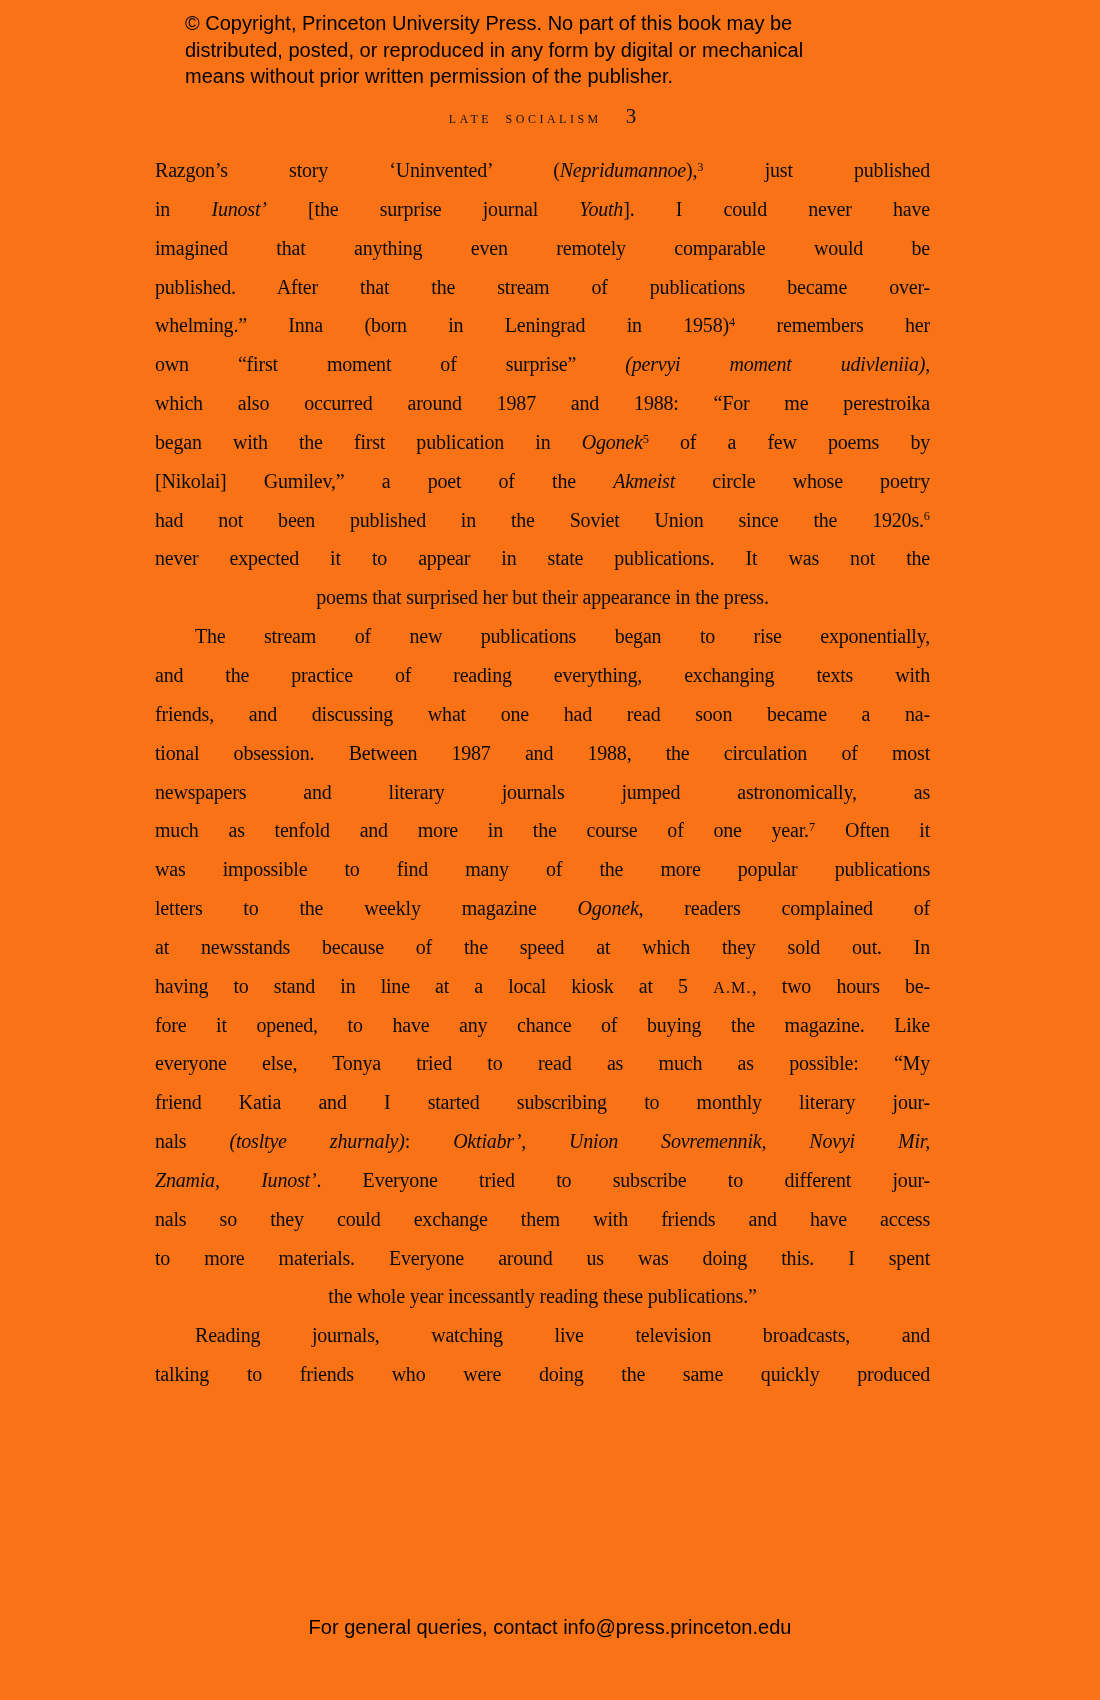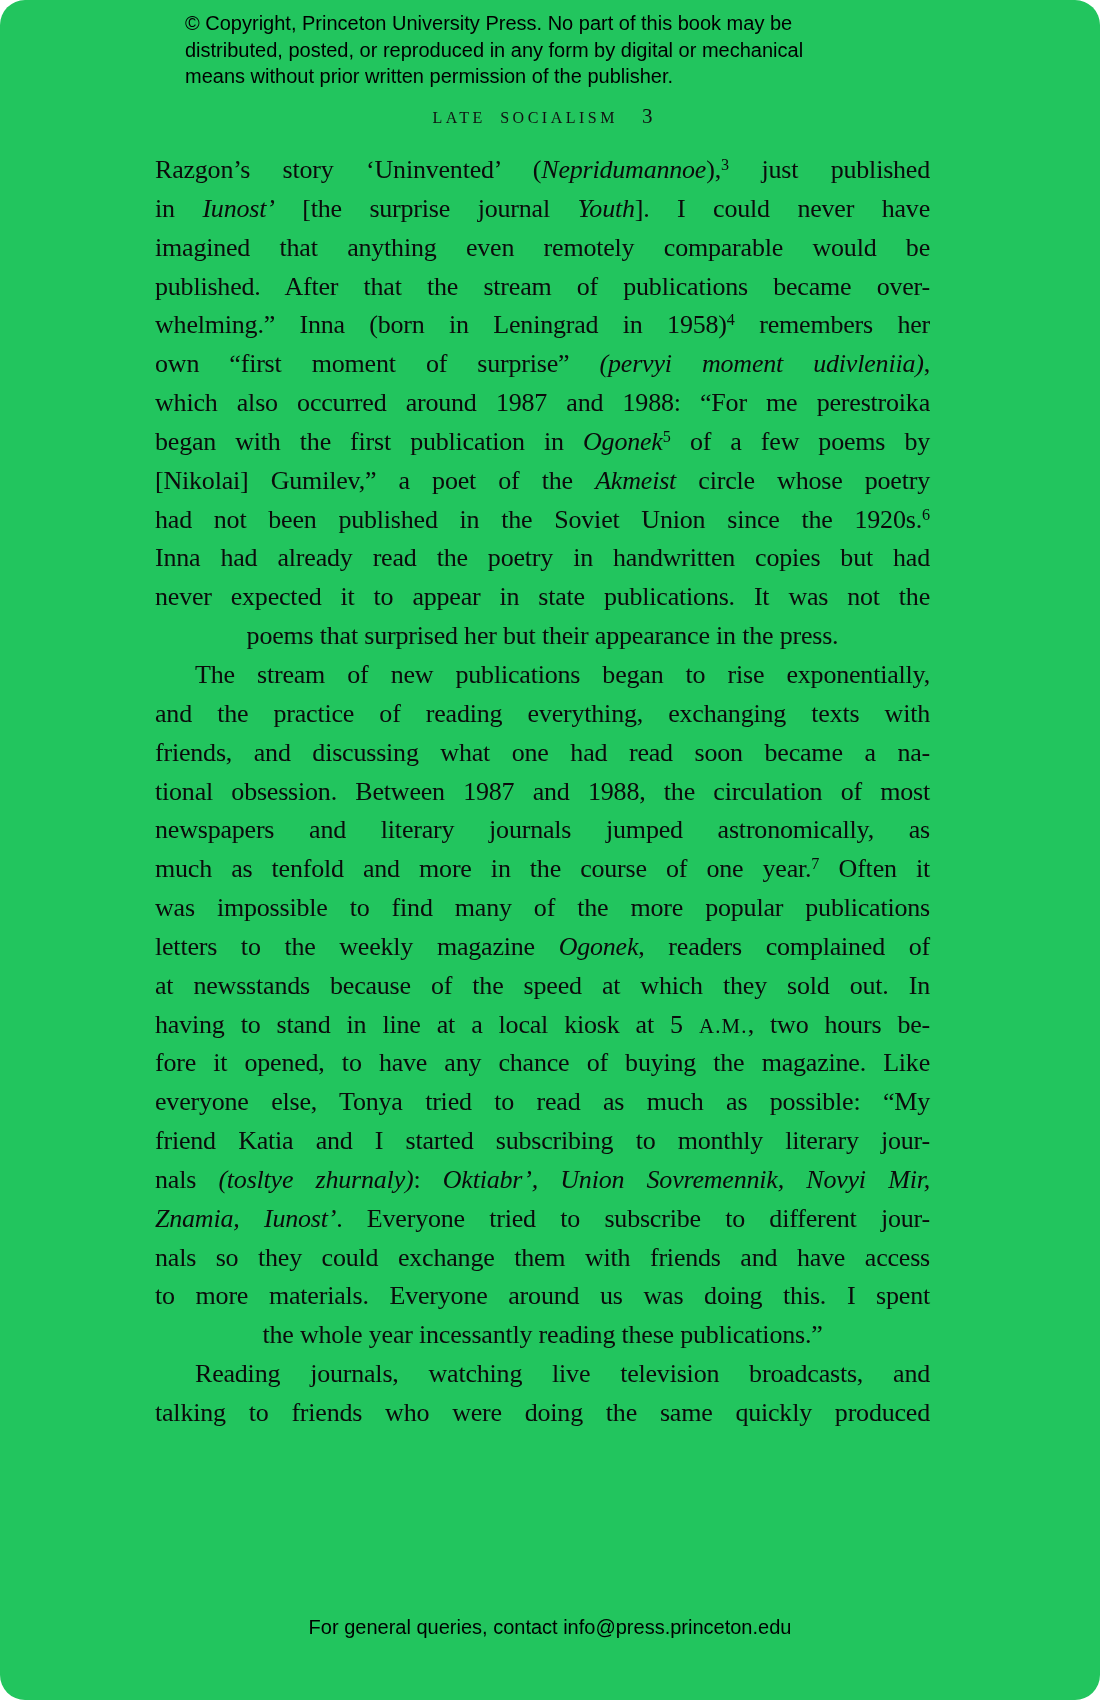--- a/index.html
+++ b/index.html
@@ -4,23 +4,22 @@
 <style>
   html, body {
     margin: 0;
     padding: 0;
     background: #ffffff;
   }
   #page {
     position: relative;
     width: 1100px;
     height: 1700px;
-    background: #22c55e;
+    background: #f97316;
     overflow: hidden;
-    border-radius: 25px;
   }
   
   .notice {
     position: absolute;
     left: 185px;
     top: 10px;
     width: 700px;
     font-family: "Liberation Sans", sans-serif;
     font-size: 20px;
     line-height: 26.5px;
@@ -31,37 +30,37 @@
     position: absolute;
     left: 155px;
     top: 104px;
     width: 775px;
     text-align: center;
     font-family: "Liberation Serif", serif;
     color: #111111;
     white-space: nowrap;
   }
   .runhead .title {
-    font-size: 16px;
+    font-size: 12px;
     letter-spacing: 3.5px;
     word-spacing: 7px;
   }
   .runhead .pagenum {
     font-size: 21px;
     margin-left: 24px;
     letter-spacing: 0;
   }
   
   .bodyblock {
     position: absolute;
     left: 155px;
     top: 151px;
     width: 775px;
     font-family: "Liberation Serif", serif;
-    font-size: 26px;
+    font-size: 20px;
     line-height: 38.85px;
     color: #0b0b0b;
     letter-spacing: -0.2px;
   }
   .bline {
     height: 38.85px;
     white-space: normal;
     text-align: center;
   }
   .bline.just {
@@ -117,21 +116,20 @@
       <div class="bline just"><span>Razgon’s story ‘Uninvented’ (</span><span class="it">Nepridumannoe</span><span>),</span><span class="sup">3</span><span> just published</span></div>
       <div class="bline just"><span>in </span><span class="it">Iunost’</span><span> [the surprise journal </span><span class="it">Youth</span><span>]. I could never have</span></div>
       <div class="bline just"><span>imagined that anything even remotely comparable would be</span></div>
       <div class="bline just"><span>published. After that the stream of publications became over-</span></div>
       <div class="bline just"><span>whelming.” Inna (born in Leningrad in 1958)</span><span class="sup">4</span><span> remembers her</span></div>
       <div class="bline just"><span>own “first moment of surprise” </span><span class="it">(pervyi moment udivleniia)</span><span>,</span></div>
       <div class="bline just"><span>which also occurred around 1987 and 1988: “For me perestroika</span></div>
       <div class="bline just"><span>began with the first publication in </span><span class="it">Ogonek</span><span class="sup">5</span><span> of a few poems by</span></div>
       <div class="bline just"><span>[Nikolai] Gumilev,” a poet of the </span><span class="it">Akmeist</span><span> circle whose poetry</span></div>
       <div class="bline just"><span>had not been published in the Soviet Union since the 1920s.</span><span class="sup">6</span></div>
-      <div class="bline just"><span>Inna had already read the poetry in handwritten copies but had</span></div>
       <div class="bline just"><span>never expected it to appear in state publications. It was not the</span></div>
       <div class="bline"><span>poems that surprised her but their appearance in the press.</span></div>
       <div class="bline just indent"><span>The stream of new publications began to rise exponentially,</span></div>
       <div class="bline just"><span>and the practice of reading everything, exchanging texts with</span></div>
       <div class="bline just"><span>friends, and discussing what one had read soon became a na-</span></div>
       <div class="bline just"><span>tional obsession. Between 1987 and 1988, the circulation of most</span></div>
       <div class="bline just"><span>newspapers and literary journals jumped astronomically, as</span></div>
       <div class="bline just"><span>much as tenfold and more in the course of one year.</span><span class="sup">7</span><span> Often it</span></div>
       <div class="bline just"><span>was impossible to find many of the more popular publications</span></div>
       <div class="bline just"><span>letters to the weekly magazine </span><span class="it">Ogonek</span><span>, readers complained of</span></div>

